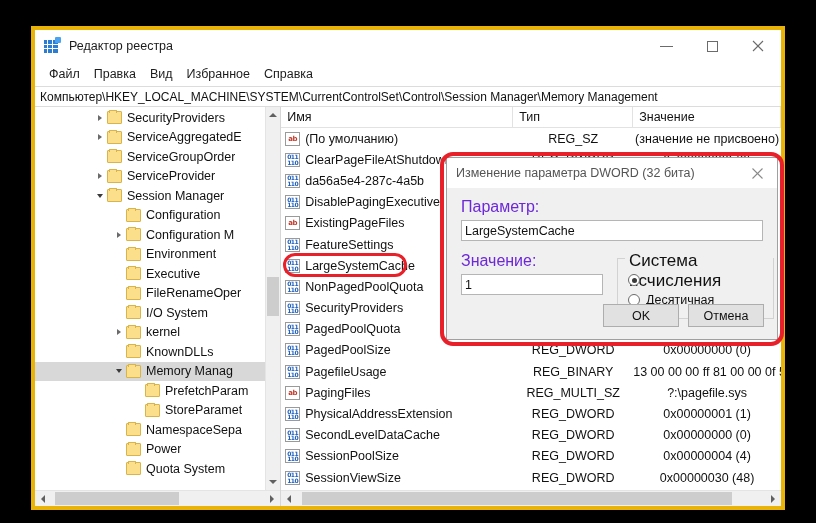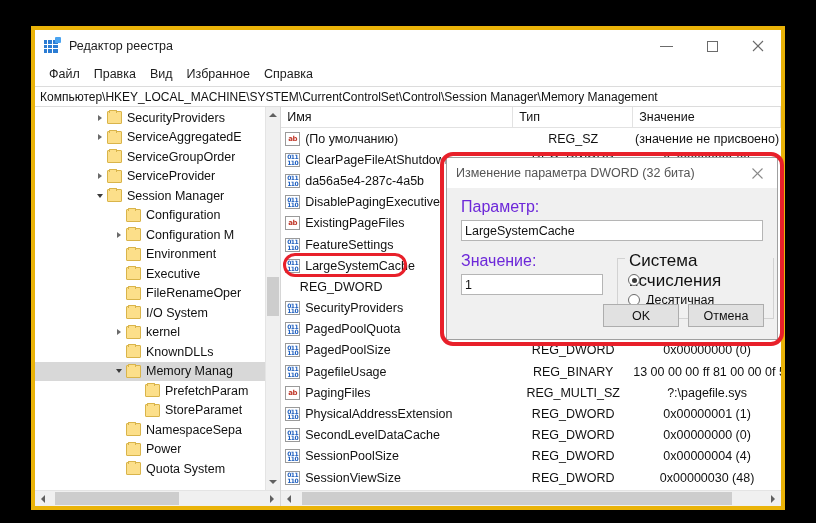--- a/index.html
+++ b/index.html
@@ -735,20 +735,29 @@
                       <span>011</span>
                       <span>110</span>
                     </span>
                   </span>
                   <span>LargeSystemCache</span>
                 </div>
                 <div class="cell-type">REG_DWORD</div>
                 <div class="cell-value">0x00000000 (0)</div>
               </div>
               <div class="list-row">
+                <div class="cell-name">
+                  <span class="ico bin">
+                    <span class="ico-lines">
+                      <span>011</span>
+                      <span>110</span>
+                    </span>
+                  </span>
+                  <span>NonPagedPoolQuota</span>
+                </div>
                 <div class="cell-type">REG_DWORD</div>
                 <div class="cell-value">0x00000000 (0)</div>
               </div>
               <div class="list-row">
                 <div class="cell-name">
                   <span class="ico bin">
                     <span class="ico-lines">
                       <span>011</span>
                       <span>110</span>
                     </span>

